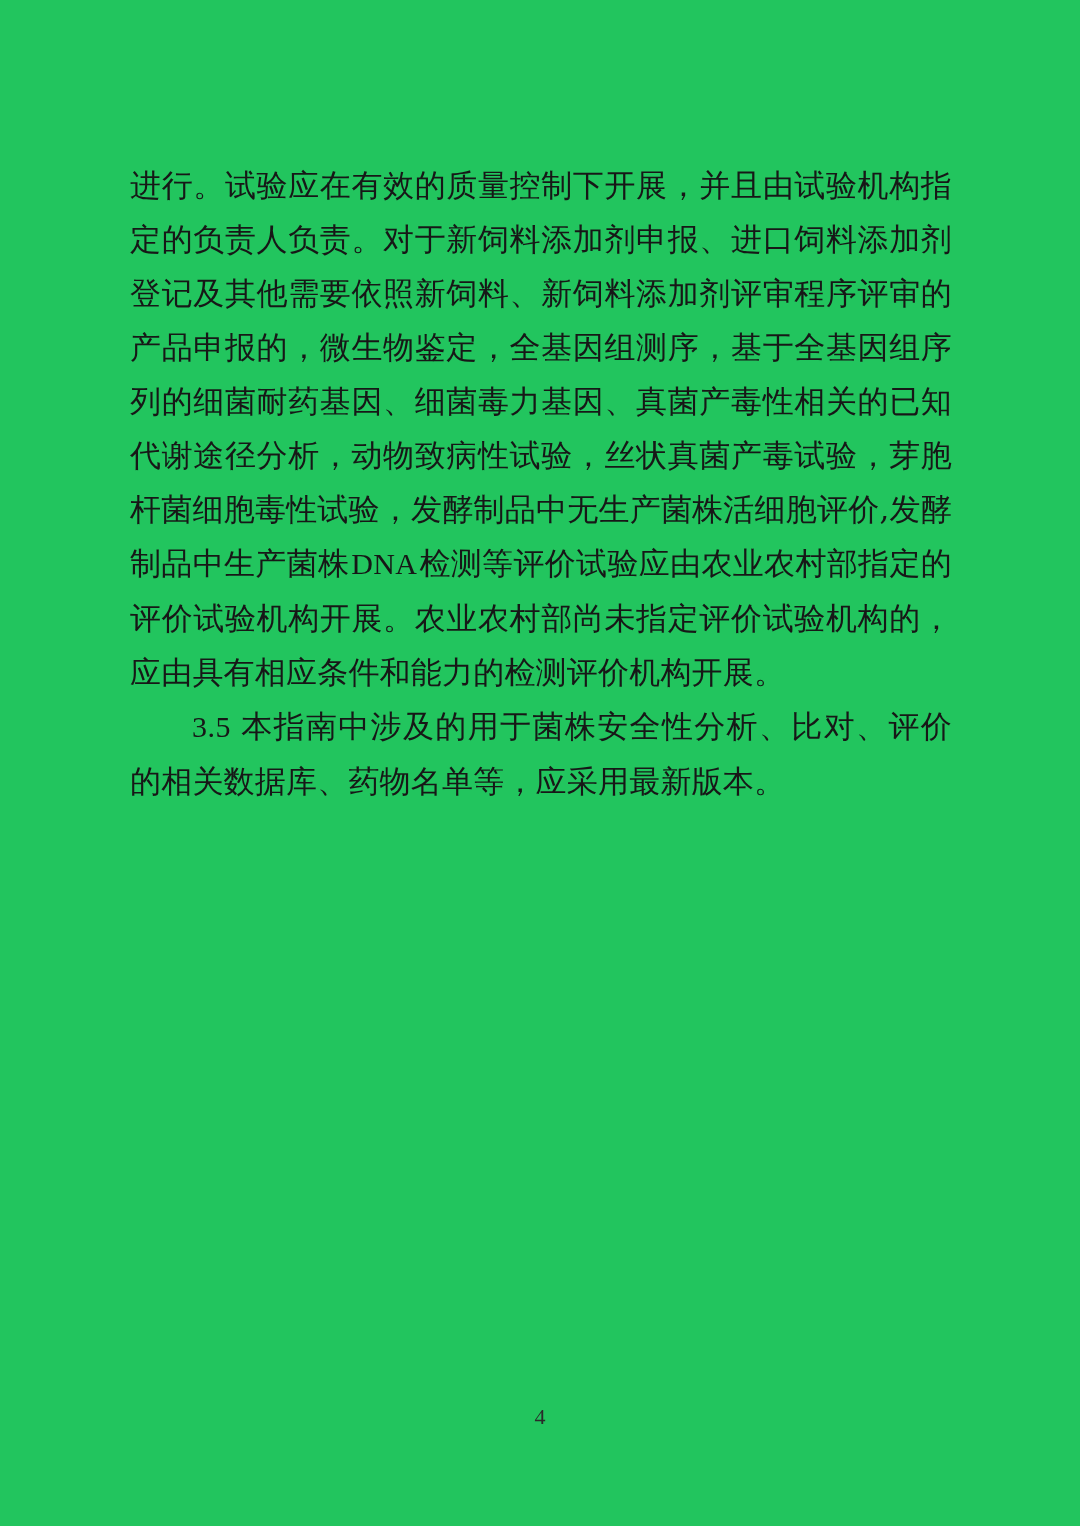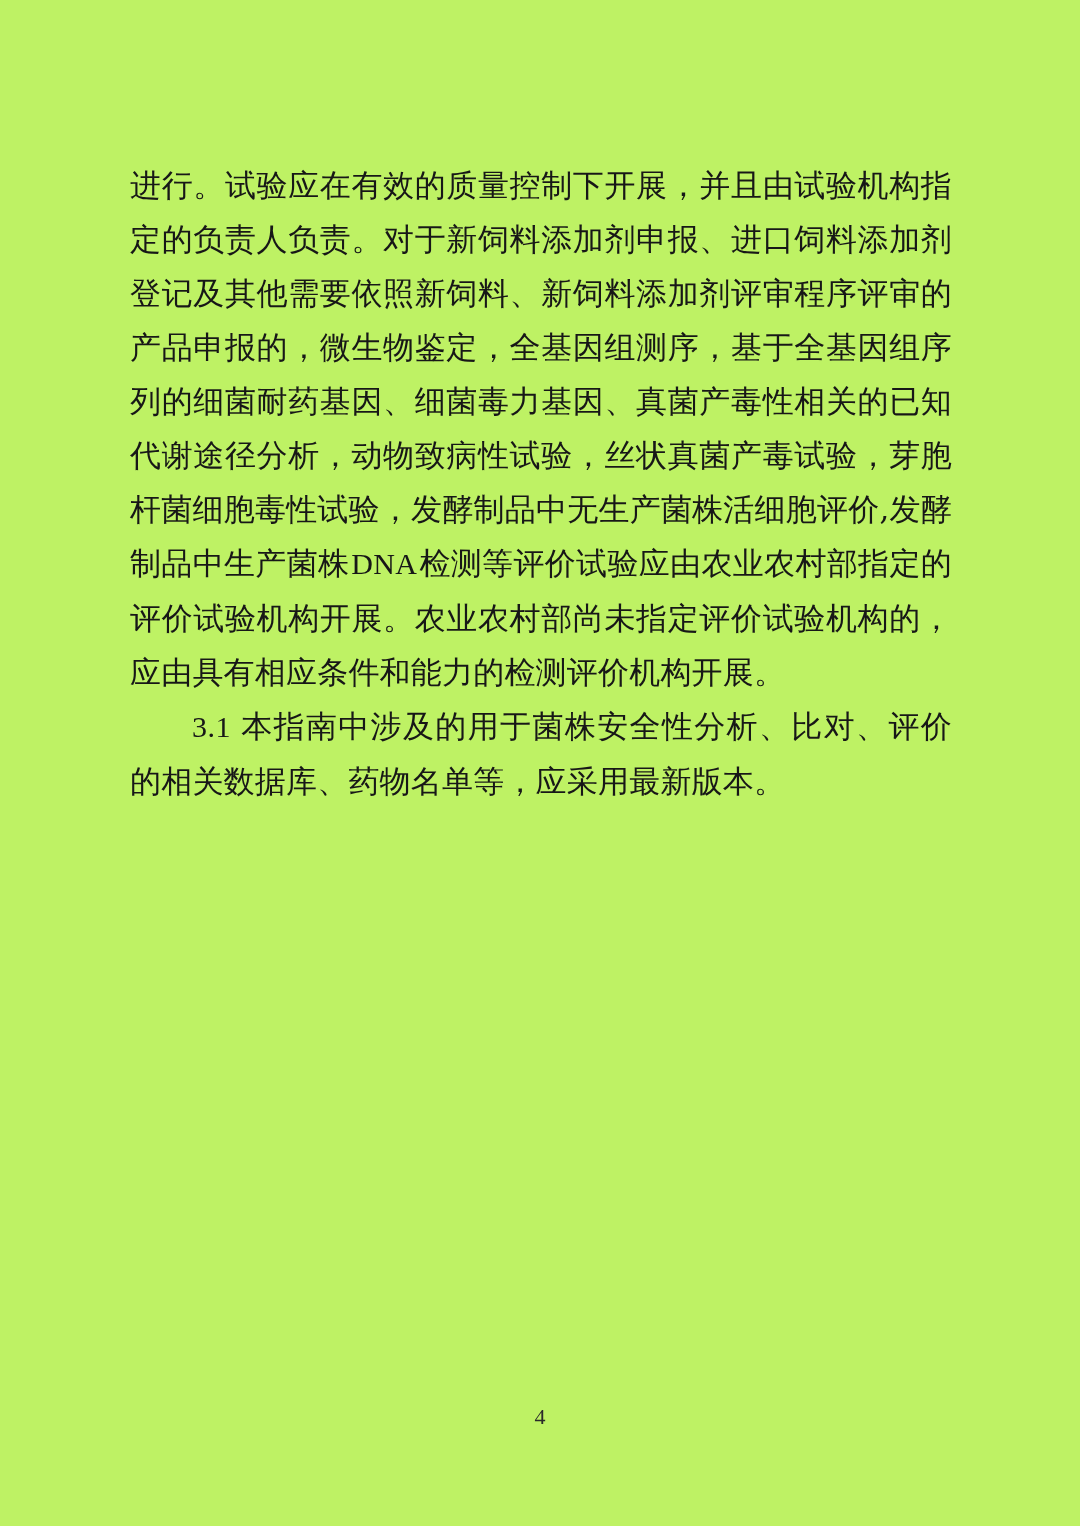--- a/index.html
+++ b/index.html
@@ -7,21 +7,21 @@
     margin: 0;
     padding: 0;
     background: #ffffff;
   }
 
   .page {
     position: relative;
     width: 1080px;
     height: 1526px;
     margin: 0 auto;
-    background: #bef264;
+    background: #22c55e;
     overflow: hidden;
     color: #1a1a1a;
     text-decoration: underline;
   }
 
   
   .content {
     position: absolute;
     left: 130px;
     top: 158px;
@@ -102,21 +102,21 @@
 </head>
 <body>
 
 <div class="page">
 
   <div class="content">
 
     <p class="para flush"><span>进行。试验应在有效的质量控制下开展，并且由试验机构指定的负责人负责。对于新饲料添加剂申报、进口饲料添加剂登记及其他需要依照新饲料、新饲料添加剂评审程序评审的产品申报的，微生物鉴定，全基因组测序，基于全基因组序列的细菌耐药基因、细菌毒力基因、真菌产毒性相关的已知代谢途径分析，动物致病性试验，丝状真菌产毒试验，芽胞杆菌细胞毒性试验，发酵制品中无生产菌株活细胞评价,发酵制品中生产菌株</span><span class="latin">DNA</span><span>检测等评价试验应由农业农村部指定的评价试验机构开展。农业农村部尚未指定评价试验机构的，应由具有相应条件和能力的检测评价机构开展。</span></p>
 
 
-    <p class="para indent"><span class="clause-num">3.1</span><span>本指南中涉及的用于菌株安全性分析、比对、评价的相关数据库、药物名单等，应采用最新版本。</span></p>
+    <p class="para indent"><span class="clause-num">3.5</span><span>本指南中涉及的用于菌株安全性分析、比对、评价的相关数据库、药物名单等，应采用最新版本。</span></p>
 
 
 
 
   </div>
 
   <div class="page-number">4</div>
 
 </div>
 

